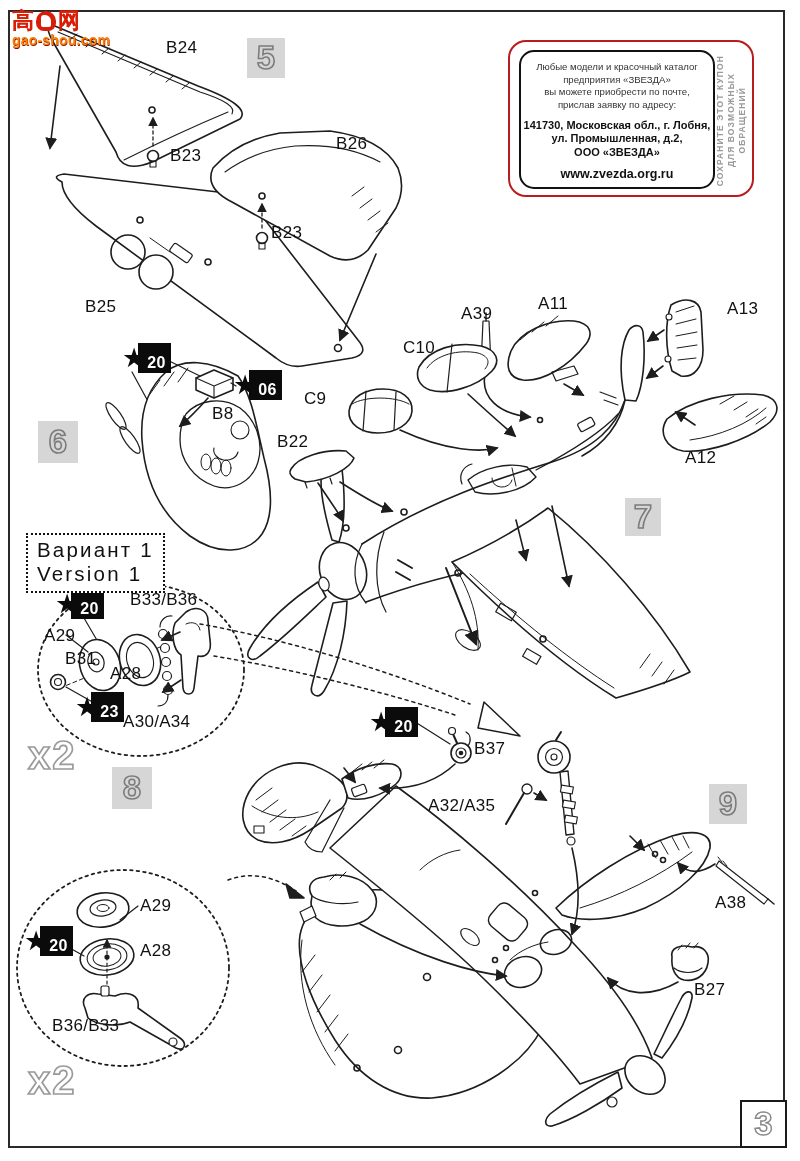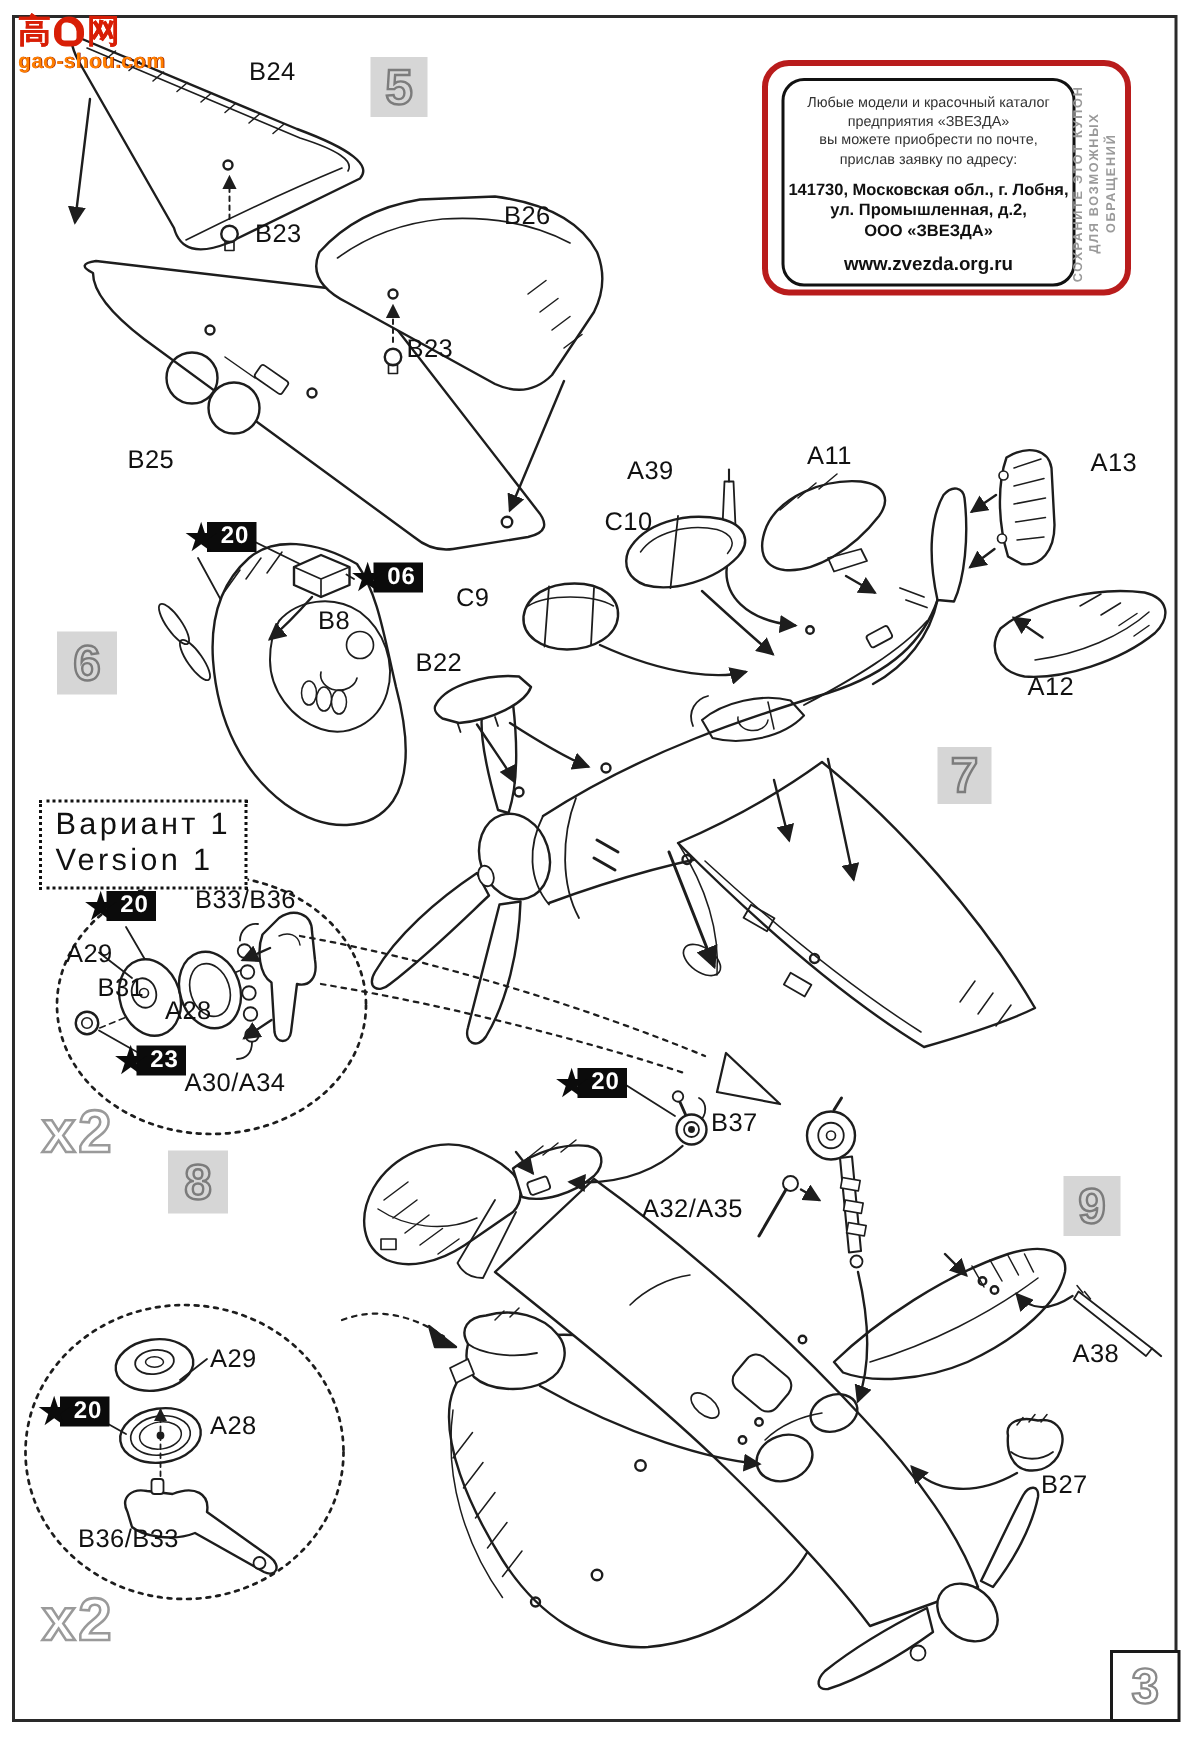--- a/index.html
+++ b/index.html
@@ -19,21 +19,21 @@
   #watermark{position:absolute;left:12px;top:10px;z-index:30;line-height:1;}
   #watermark .row{display:flex;align-items:center;gap:2px;}
   #watermark .cjk{font-weight:bold;font-size:22px;color:#d81e06;text-shadow:0 0 0 #d81e06;}
   #watermark .thumb{width:20px;height:20px;background:#d81e06;border-radius:50% 50% 40% 40%;position:relative;}
   #watermark .thumb:before{content:"";position:absolute;left:5px;top:4px;width:10px;height:12px;background:#fff;border-radius:3px 6px 2px 2px;}
   #watermark .dom{font-size:14px;font-weight:bold;color:#ff7f00;text-shadow:0.5px 0.5px 0 #8c1000;margin-top:1px;letter-spacing:0.2px;}
 
   
   #coupon-outer{
     position:absolute;left:508px;top:40px;width:246px;height:157px;
-    border:4px solid #b91c1c;border-radius:18px;box-sizing:border-box;background:#fff;
+    border:2px solid #b91c1c;border-radius:18px;box-sizing:border-box;background:#fff;
   }
   #coupon-inner{
     position:absolute;left:9px;top:8px;width:196px;height:139px;
     border:2.5px solid #111;border-radius:15px;box-sizing:border-box;
     text-align:center;padding-top:9px;
   }
   .coupon-line{font-size:9.6px;color:#333;line-height:1.32;}
   .coupon-addr{font-size:11px;font-weight:bold;color:#111;line-height:1.25;}
   .coupon-url{font-size:12.5px;font-weight:bold;color:#111;margin-top:7px;}
   .gap{height:7px;}
@@ -46,21 +46,21 @@
   }
 
   
   .part-label{position:absolute;font-size:17px;color:#111;white-space:nowrap;letter-spacing:0.3px;}
 
   
   .star-badge{position:absolute;display:flex;align-items:center;height:22px;}
   .star-badge .star{font-size:27px;color:#0b0b0b;line-height:20px;margin-right:-8px;z-index:2;}
   .star-badge .num{
     background:#0b0b0b;color:#fff;font-weight:bold;font-size:16px;
-    padding:1px 5px 2px 9px;line-height:17px;letter-spacing:0.5px;
+    padding:11px 5px 2px 9px;line-height:17px;letter-spacing:0.5px;
   }
 
   
   .step-badge{
     position:absolute;background:#d6d6d6;display:flex;align-items:center;justify-content:center;
     font-weight:bold;font-size:33px;color:#d6d6d6;
     -webkit-text-stroke:1.6px #7c7c7c;text-stroke:1.6px #7c7c7c;
   }
 
   
@@ -399,21 +399,21 @@
 
 <div id="annotations">
     <div class="part-label" style="left: 166px; top: 38px;">B24</div>
     <div class="part-label" style="left: 170px; top: 146px;">B23</div>
     <div class="part-label" style="left: 336px; top: 134px;">B26</div>
     <div class="part-label" style="left: 271px; top: 223px;">B23</div>
     <div class="part-label" style="left: 85px; top: 297px;">B25</div>
     <div class="part-label" style="left: 212px; top: 404px;">B8</div>
     <div class="part-label" style="left: 304px; top: 389px;">C9</div>
     <div class="part-label" style="left: 403px; top: 338px;">C10</div>
-    <div class="part-label" style="left: 418px; top: 304px; text-align: right;">A39</div>
+    <div class="part-label" style="left: 461px; top: 304px; text-align: right;">A39</div>
     <div class="part-label" style="left: 538px; top: 294px;">A11</div>
     <div class="part-label" style="left: 703px; top: 299px; margin-left: 24px;">A13</div>
     <div class="part-label" style="left: 685px; top: 448px;">A12</div>
     <div class="part-label" style="left: 277px; top: 432px;">B22</div>
     <div class="part-label" style="left: 130px; top: 590px;">B33/B36</div>
     <div class="part-label" style="left: 44px; top: 626px;">A29</div>
     <div class="part-label" style="left: 17px; top: 649px; margin-left: 48px;">B31</div>
     <div class="part-label" style="left: 110px; top: 664px;">A28</div>
     <div class="part-label" style="left: 123px; top: 712px;">A30/A34</div>
     <div class="part-label" style="left: 474px; top: 739px;">B37</div>

